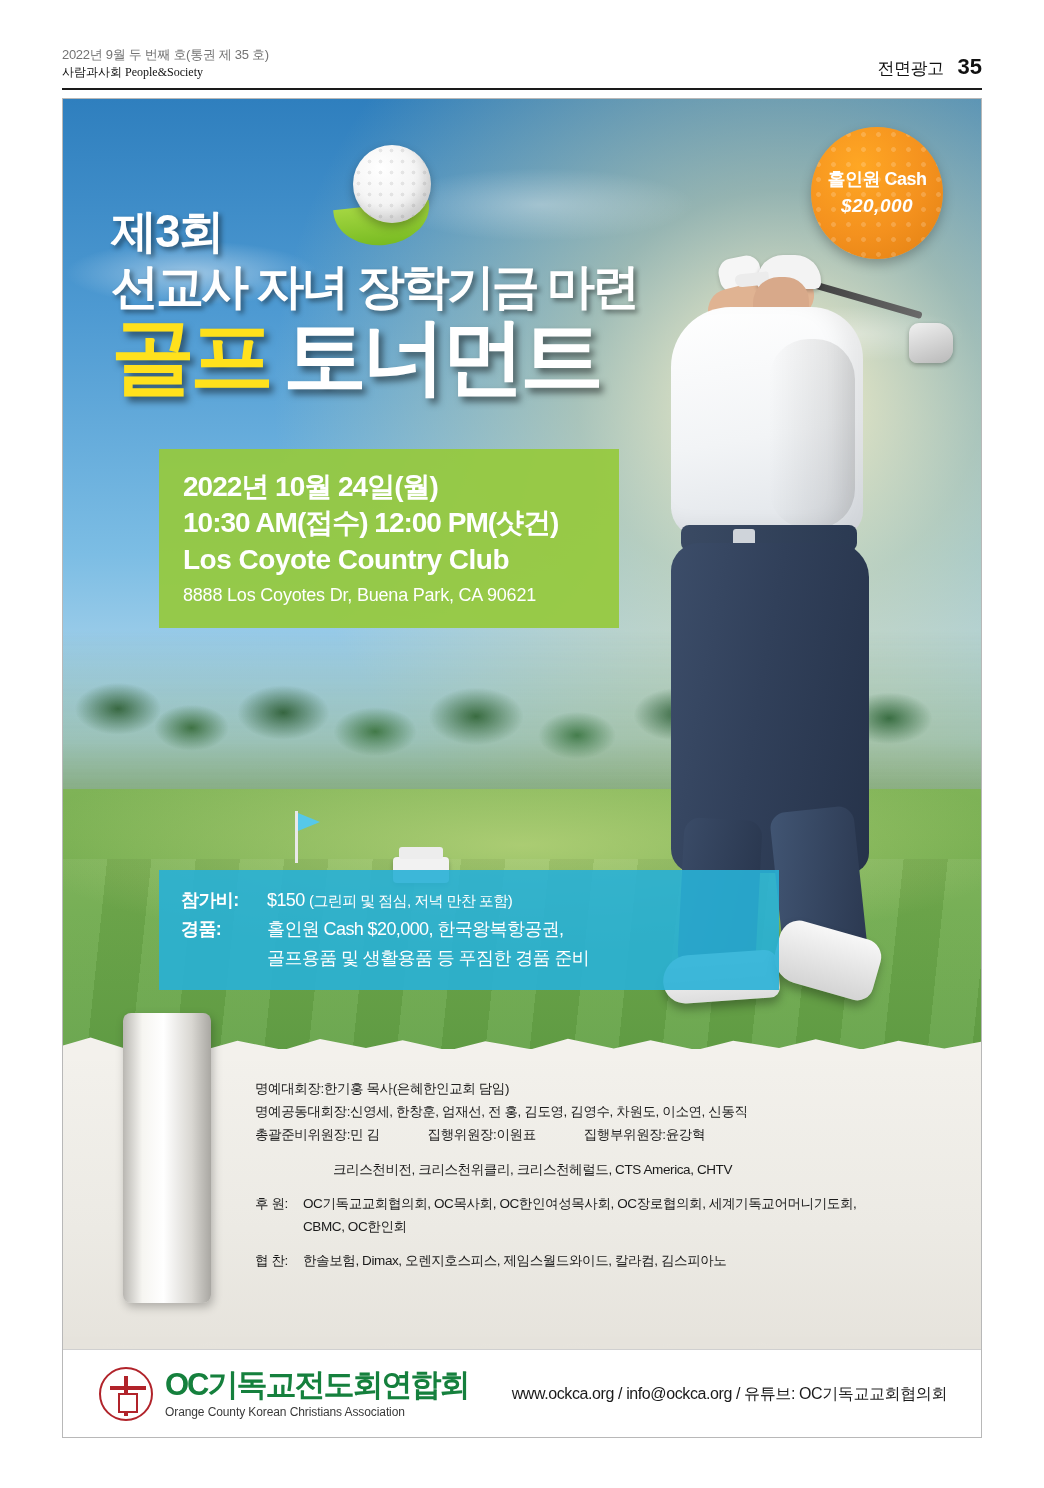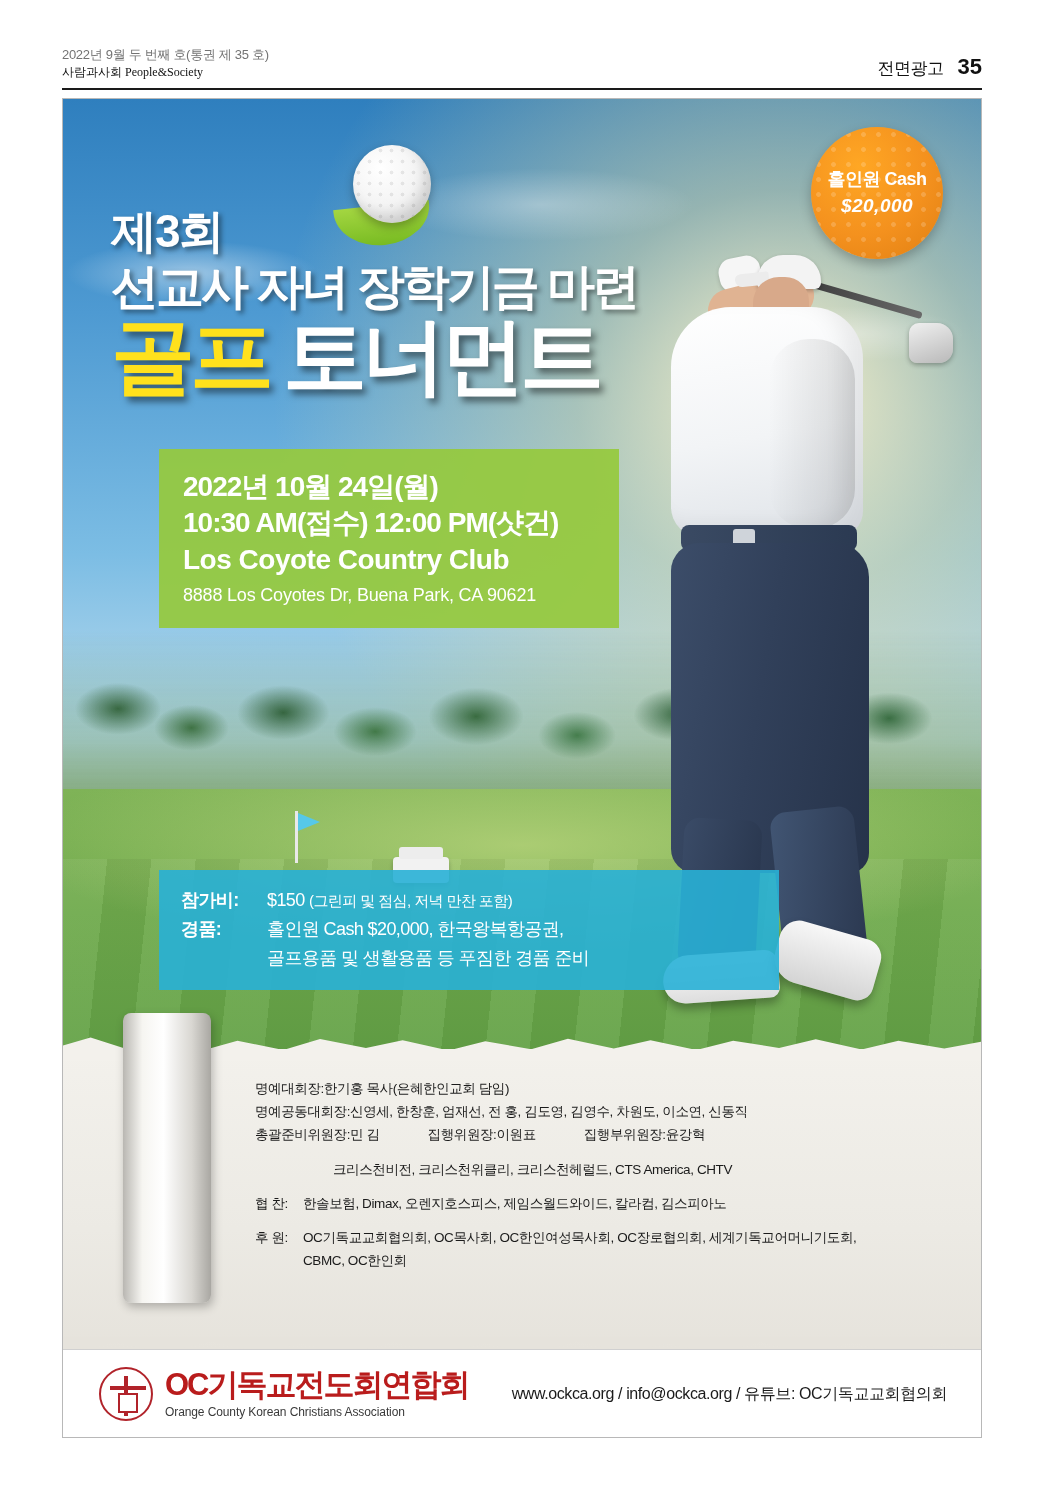--- a/index.html
+++ b/index.html
@@ -331,21 +331,21 @@
   }
   .logo-mark:after {
     content: ""; position: absolute; top: 17px; left: 9px; width: 36px; height: 4px;
     background: #b1232a;
   }
   .logo-sq {
     position: absolute; left: 17px; top: 24px; width: 20px; height: 20px;
     border: 2px solid #b1232a; background: #fff;
   }
   .logo-text-kr {
-    font-size: 31px; font-weight: bold; color: #b91c1c; letter-spacing: -2px; line-height: 1.1;
+    font-size: 31px; font-weight: bold; color: #15803d; letter-spacing: -2px; line-height: 1.1;
   }
   .logo-text-en {
     font-size: 12px; color: #3a3a3a; letter-spacing: -0.1px; margin-top: 2px;
   }
   .footer-right {
     margin-left: auto; margin-right: 34px; text-align: left;
     font-size: 16px; color: #1b1b1b; line-height: 1.85; letter-spacing: -0.4px;
   }
   .fr-line2 { display: flex; gap: 34px; }
 </style>
@@ -450,32 +450,32 @@
             <span>집행부위원장:윤강혁</span>
           </div>
         </div>
 
         <div class="grp">
           <div style="padding-left:78px;">크리스천비전, 크리스천위클리, 크리스천헤럴드, CTS America, CHTV</div>
         </div>
 
         <div class="grp">
           <div class="cred-row">
-            <span class="cred-key">협  찬:</span>
-            <span>한솔보험, Dimax, 오렌지호스피스, 제임스월드와이드, 칼라컴, 김스피아노</span>
-          </div>
-        </div>
-
-        <div class="grp">
-          <div class="cred-row">
             <span class="cred-key">후  원:</span>
             <span>OC기독교교회협의회, OC목사회, OC한인여성목사회, OC장로협의회, 세계기독교어머니기도회,</span>
           </div>
           <div class="cred-indent">CBMC, OC한인회</div>
         </div>
+
+        <div class="grp">
+          <div class="cred-row">
+            <span class="cred-key">협  찬:</span>
+            <span>한솔보험, Dimax, 오렌지호스피스, 제임스월드와이드, 칼라컴, 김스피아노</span>
+          </div>
+        </div>
       </div>
     </div>
 
     <div class="footer">
       <div class="logo-wrap">
         <div class="logo-mark">
           <div class="logo-sq"></div>
         </div>
         <div>
           <div class="logo-text-kr">OC기독교전도회연합회</div>

